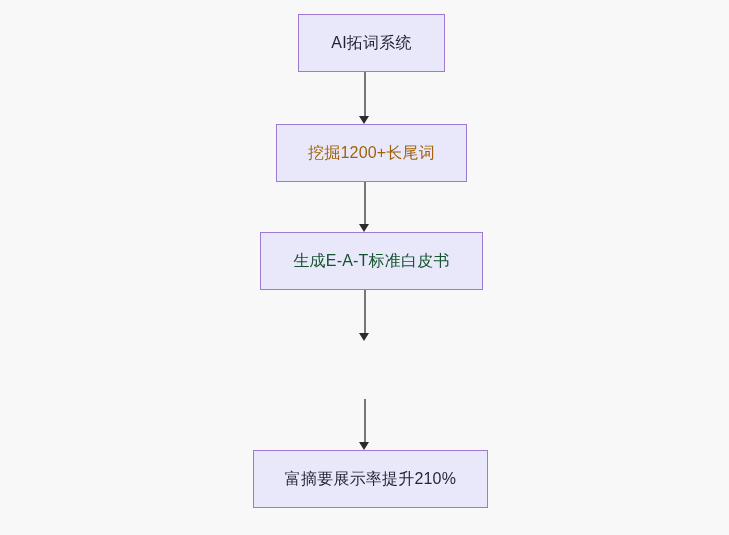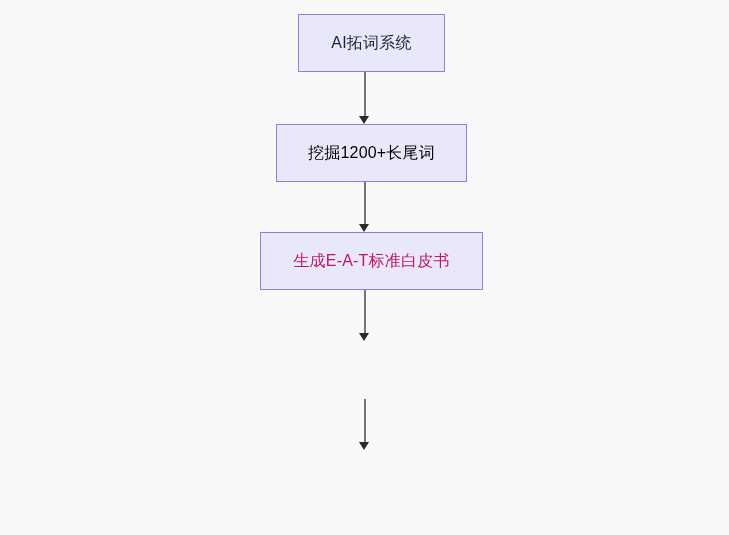--- a/index.html
+++ b/index.html
@@ -67,19 +67,22 @@
     <div class="arrowhead" style="top: 116px; border-top-color: rgb(43, 43, 46);"></div>
     <div class="edge" style="top: 182px; height: 42px; background: rgb(118, 118, 122);"></div>
     <div class="arrowhead" style="top: 224px; border-top-color: rgb(43, 43, 46);"></div>
     <div class="edge" style="top: 290px; height: 43px; background: rgb(118, 118, 122);"></div>
     <div class="arrowhead" style="top: 333px; border-top-color: rgb(43, 43, 46);"></div>
     <div class="edge" style="top: 399px; height: 43px; background: rgb(118, 118, 122);"></div>
     <div class="arrowhead" style="top: 442px; border-top-color: rgb(43, 43, 46);"></div>
     <div class="node" style="left: 298px; top: 14px; width: 147px; height: 58px; background: rgb(233, 232, 251); border-color: rgb(159, 122, 212); color: rgb(31, 36, 48);">
       <span class="node-label">AI拓词系统</span>
     </div>
-    <div class="node" style="left: 276px; top: 124px; width: 191px; height: 58px; background: rgb(233, 232, 251); border-color: rgb(159, 122, 212); color: #000000;">
+    <div class="node" style="left: 276px; top: 124px; width: 191px; height: 58px; background: rgb(233, 232, 251); border-color: rgb(159, 122, 212); color: #a16207;">
       <span class="node-label">挖掘1200+长尾词</span>
     </div>
-    <div class="node" style="left: 260px; top: 232px; width: 223px; height: 58px; background: rgb(233, 232, 251); border-color: rgb(159, 122, 212); color: #be185d; text-align: right;">
+    <div class="node" style="left: 260px; top: 232px; width: 223px; height: 58px; background: rgb(233, 232, 251); border-color: rgb(159, 122, 212); color: #14532d; text-align: right;">
       <span class="node-label">生成E-A-T标准白皮书</span>
+    </div>
+    <div class="node" style="left: 253px; top: 450px; width: 235px; height: 58px; background: rgb(233, 232, 251); border-color: rgb(159, 122, 212); color: rgb(31, 36, 48);">
+      <span class="node-label">富摘要展示率提升210%</span>
     </div>
   </div>
 
 </body></html>

